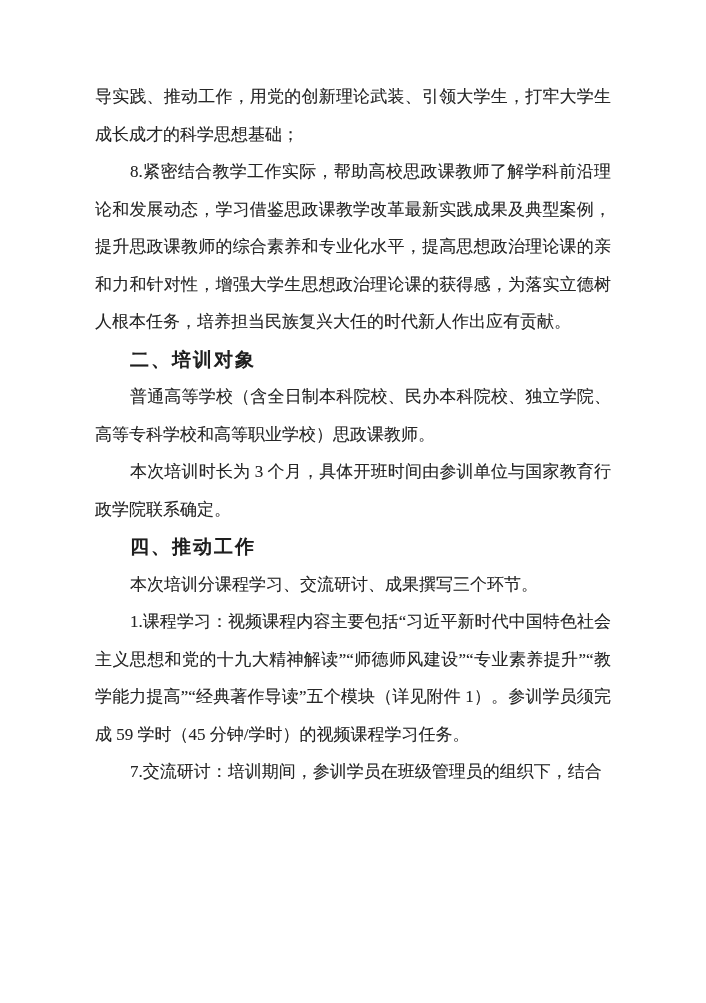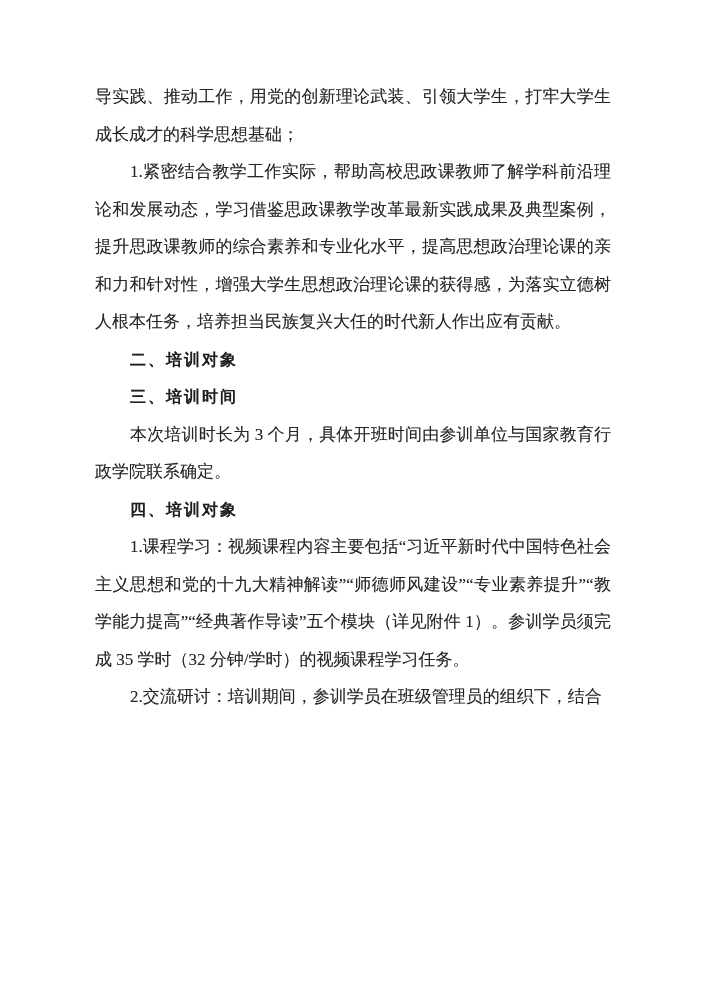--- a/index.html
+++ b/index.html
@@ -31,21 +31,21 @@
   .content > div { margin: 0; }
   .para {
     text-indent: 35px;
   }
   .continuation {
     text-indent: 0;
   }
   .heading {
     font-family: "Liberation Sans", "DejaVu Sans", sans-serif;
     font-weight: 700;
-    font-size: 16px;
+    font-size: 19px;
     letter-spacing: 2px;
     text-indent: 35px;
     color: #1e1e1e;
   }
   .page-number {
     position: absolute;
     left: 0;
     top: 914px;
     width: 706px;
     text-align: center;
@@ -55,34 +55,35 @@
   }
 </style>
 </head>
 <body>
 
 <div class="sheet">
 
   <div class="content">
     <div class="continuation">导实践、推动工作，用党的创新理论武装、引领大学生，打牢大学生成长成才的科学思想基础；</div>
 
-    <div class="para">1.紧密结合教学工作实际，帮助高校思政课教师了解学科前沿理论和发展动态，学习借鉴思政课教学改革最新实践成果及典型案例，提升思政课教师的综合素养和专业化水平，提高思想政治理论课的亲和力和针对性，增强大学生思想政治理论课的获得感，为落实立德树人根本任务，培养担当民族复兴大任的时代新人作出应有贡献。</div>
+    <div class="para">8.紧密结合教学工作实际，帮助高校思政课教师了解学科前沿理论和发展动态，学习借鉴思政课教学改革最新实践成果及典型案例，提升思政课教师的综合素养和专业化水平，提高思想政治理论课的亲和力和针对性，增强大学生思想政治理论课的获得感，为落实立德树人根本任务，培养担当民族复兴大任的时代新人作出应有贡献。</div>
 
     <div class="heading">二、培训对象</div>
 
+    <div class="para">普通高等学校（含全日制本科院校、民办本科院校、独立学院、高等专科学校和高等职业学校）思政课教师。</div>
 
-    <div class="heading">三、培训时间</div>
 
     <div class="para">本次培训时长为 3 个月，具体开班时间由参训单位与国家教育行政学院联系确定。</div>
 
-    <div class="heading">四、培训对象</div>
+    <div class="heading">四、推动工作</div>
 
 
 
+    <div class="para">本次培训分课程学习、交流研讨、成果撰写三个环节。</div>
 
-    <div class="para">1.课程学习：视频课程内容主要包括“习近平新时代中国特色社会主义思想和党的十九大精神解读”“师德师风建设”“专业素养提升”“教学能力提高”“经典著作导读”五个模块（详见附件 1）。参训学员须完成 35 学时（32 分钟/学时）的视频课程学习任务。</div>
+    <div class="para">1.课程学习：视频课程内容主要包括“习近平新时代中国特色社会主义思想和党的十九大精神解读”“师德师风建设”“专业素养提升”“教学能力提高”“经典著作导读”五个模块（详见附件 1）。参训学员须完成 59 学时（45 分钟/学时）的视频课程学习任务。</div>
 
-    <div class="para">2.交流研讨：培训期间，参训学员在班级管理员的组织下，结合</div>
+    <div class="para">7.交流研讨：培训期间，参训学员在班级管理员的组织下，结合</div>
   </div>
 
   <div class="page-number">2</div>
 
 </div>
 
 </body></html>

